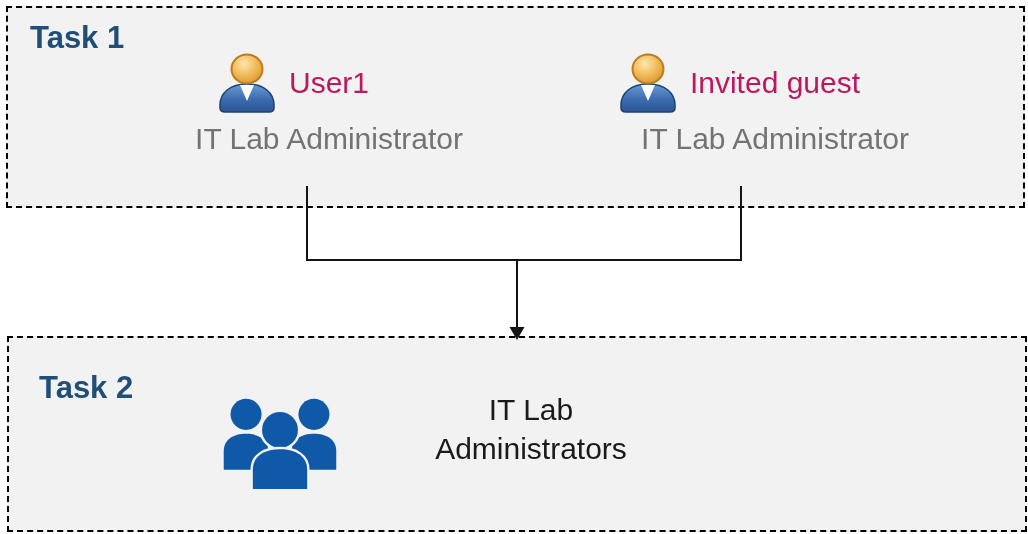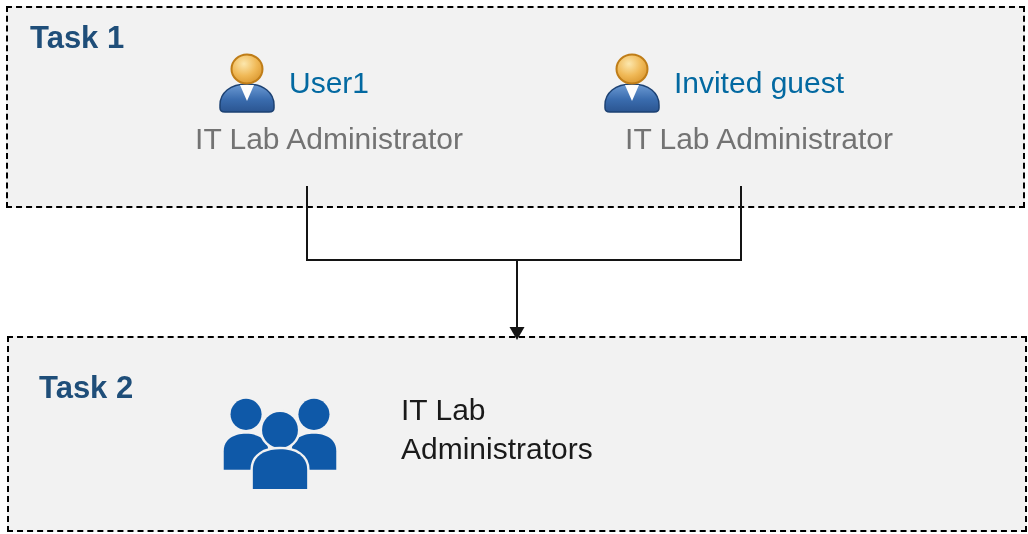--- a/index.html
+++ b/index.html
@@ -14,35 +14,35 @@
   .task1{left:6px;top:6px;width:1019px;height:202px;}
   .task2{left:7px;top:336px;width:1020px;height:196px;}
   .task-label{
     position:absolute;color:#1f4e79;font-weight:bold;font-size:31px;line-height:36px;
   }
   .task1 .task-label{left:22px;top:12px;text-align:right;}
   .task2 .task-label{left:30px;top:32px;}
 
   .person-entry{position:absolute;top:42px;text-align:center;}
   .entry1{left:122px;width:398px;}
-  .entry2{left:552px;width:398px;}
+  .entry2{left:568px;width:398px;}
   .entry-row{display:flex;justify-content:center;align-items:center;height:66px;}
   .name-wrap{position:relative;display:inline-block;}
   .person-icon{
     position:absolute;right:calc(100% + 10px);top:50%;
     transform:translateY(-50%);width:64px;height:62px;
   }
   .person-icon svg{display:block;width:64px;height:62px;}
-  .name{font-size:30px;color:#0369a1;white-space:nowrap;}
+  .name{font-size:30px;color:#be185d;white-space:nowrap;}
   .role{margin-top:6px;font-size:30px;color:#737373;white-space:nowrap;}
 
   .group-icon{position:absolute;left:206px;top:56px;width:130px;height:97px;}
   .group-icon svg{display:block;width:130px;height:97px;}
   .group-text{
-    position:absolute;left:392px;top:52px;width:260px;text-align:left;
+    position:absolute;left:392px;top:52px;width:260px;text-align:center;
     font-size:30px;line-height:39px;color:#1a1a1a;
   }
 
   .connectors{
     position:absolute;left:0;top:0;width:1028px;height:534px;
     z-index:3;pointer-events:none;
   }
 </style>
 </head>
 <body>

